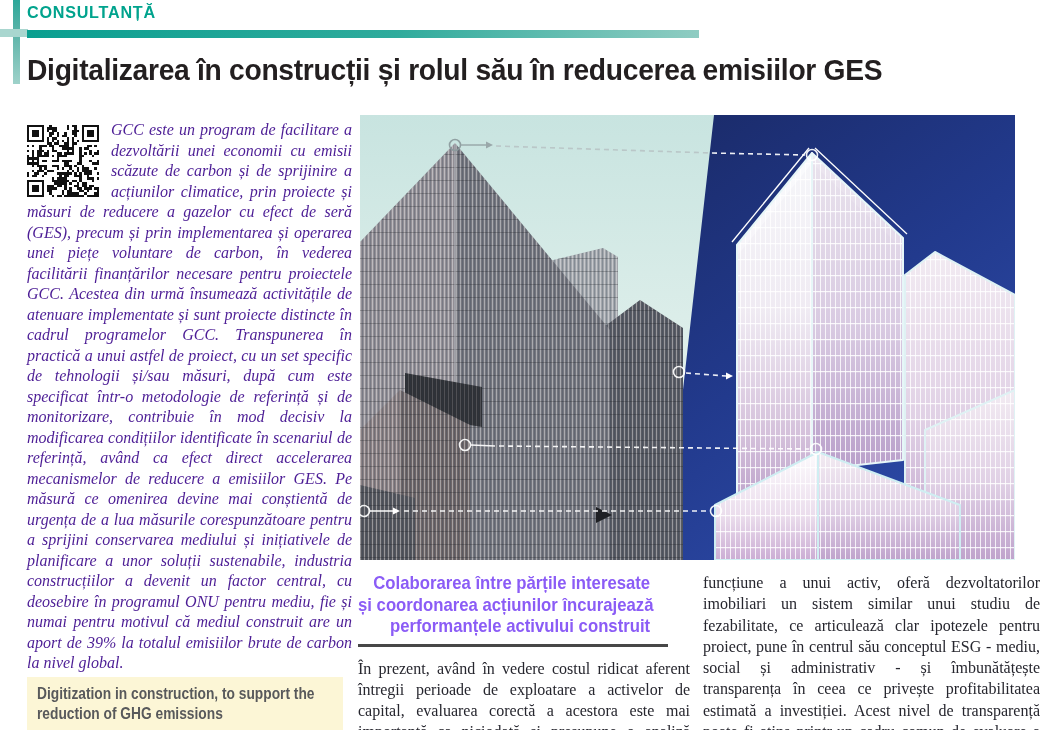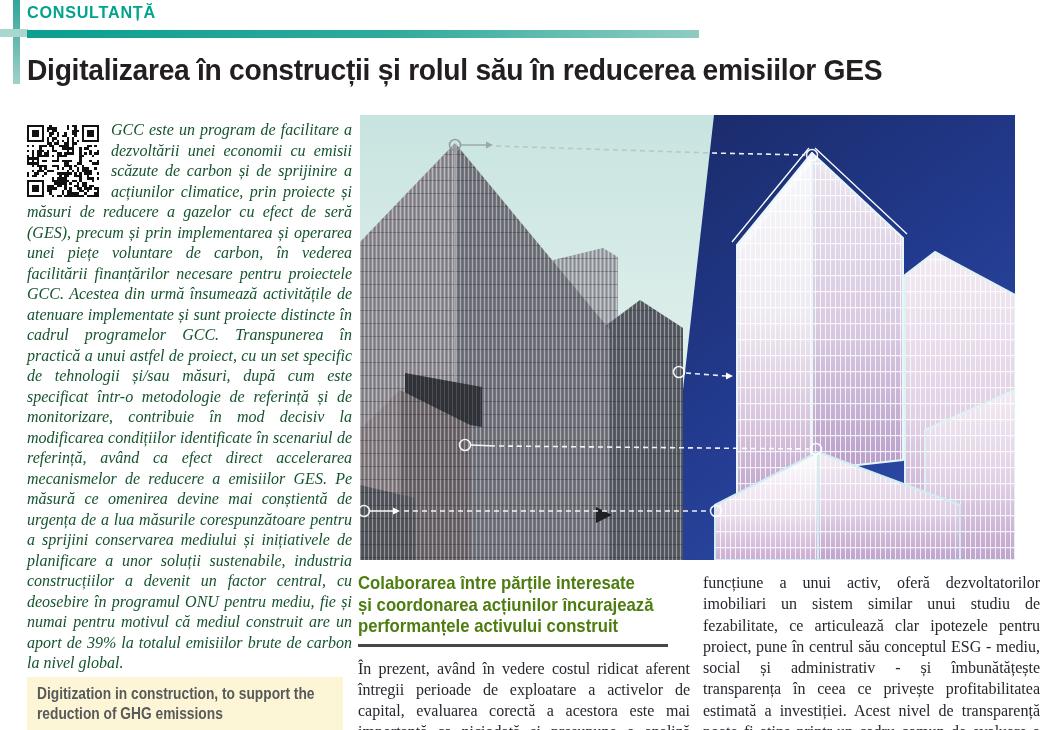--- a/index.html
+++ b/index.html
@@ -15,35 +15,35 @@
       color:#00a38d;letter-spacing:.8px;transform:scaleX(.95);transform-origin:left top;}
   .kicker-underline{position:absolute;left:27px;top:30px;width:672px;height:8px;
       background:linear-gradient(90deg,#0a9f90 0%,#2fab9c 55%,#8fccc2 100%);}
   .title{position:absolute;left:27px;top:52px;width:1010px;font-size:30px;line-height:36px;
       font-weight:bold;color:#231f20;letter-spacing:-.3px;transform:scaleX(.94);
       transform-origin:left top;white-space:nowrap;}
 
   
   .intro{position:absolute;left:27px;top:120px;width:325px;
       font-family:"Liberation Serif",serif;font-style:italic;font-size:16px;
-      line-height:20.5px;color:#14532d;text-align:justify;}
+      line-height:20.5px;color:#4c1d95;text-align:justify;}
   .qr{float:left;width:72px;height:76px;margin:3px 12px 3px 0;}
   .highlight-box{position:absolute;left:27px;top:677px;width:296px;height:60px;
       background:#fcf6d6;padding:7px 10px;}
   .highlight-line{font-size:16px;line-height:20px;font-weight:bold;color:#58595b;
       white-space:nowrap;transform:scaleX(.86);transform-origin:left top;}
 
   
   .hero{position:absolute;left:360px;top:115px;width:655px;height:445px;}
   .hero svg{display:block;}
 
   
   .subcol1{position:absolute;left:358px;top:572px;width:332px;}
   .subcol2{position:absolute;left:703px;top:572px;width:337px;}
-  .sec-heading{color:#4d7c0f;}
+  .sec-heading{color:#8b5cf6;text-align:right;}
   .sec-heading .hline{font-size:19px;line-height:21.5px;font-weight:bold;white-space:nowrap;
       transform:scaleX(.88);transform-origin:left top;}
   .sec-rule{width:310px;height:3px;background:#474747;margin-top:7px;}
   .bodytext{font-family:"Liberation Serif",serif;font-size:16px;line-height:21.3px;
       color:#26262e;text-align:justify;}
   .subcol1 .bodytext{margin-top:11px;}
 </style>
 </head>
 <body>
 

